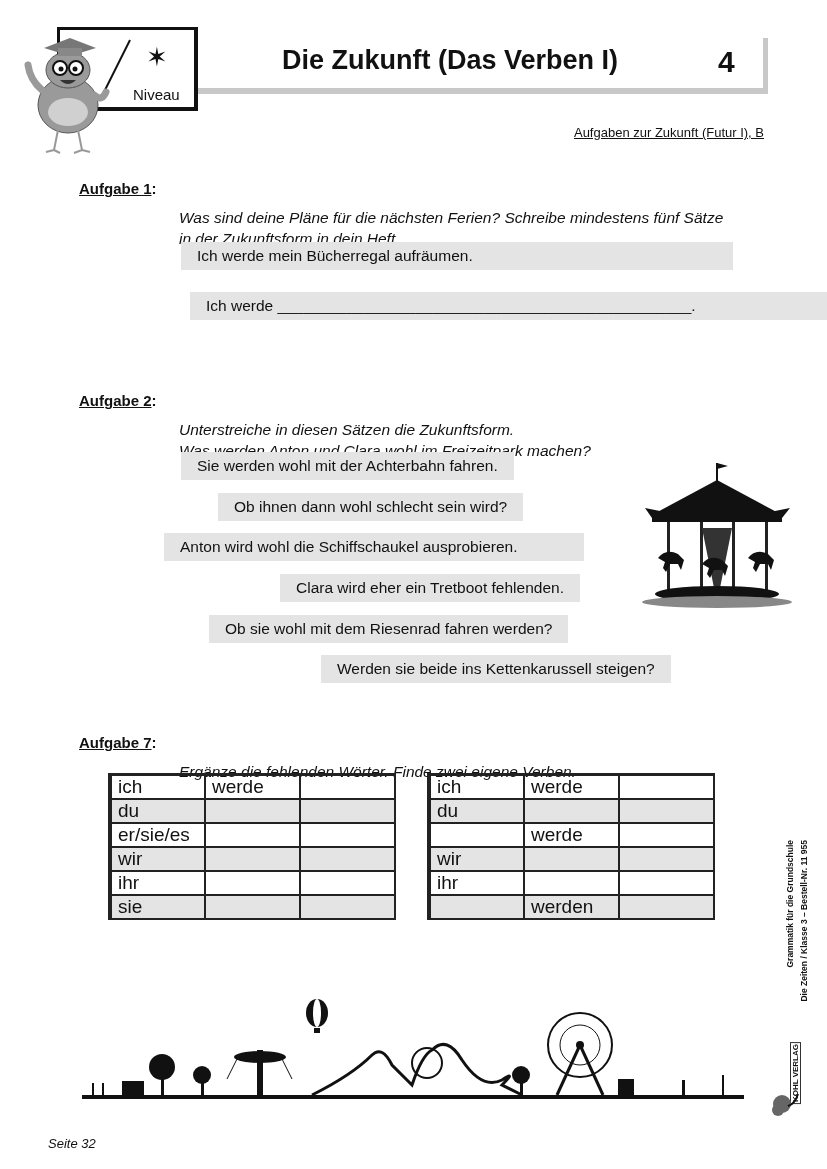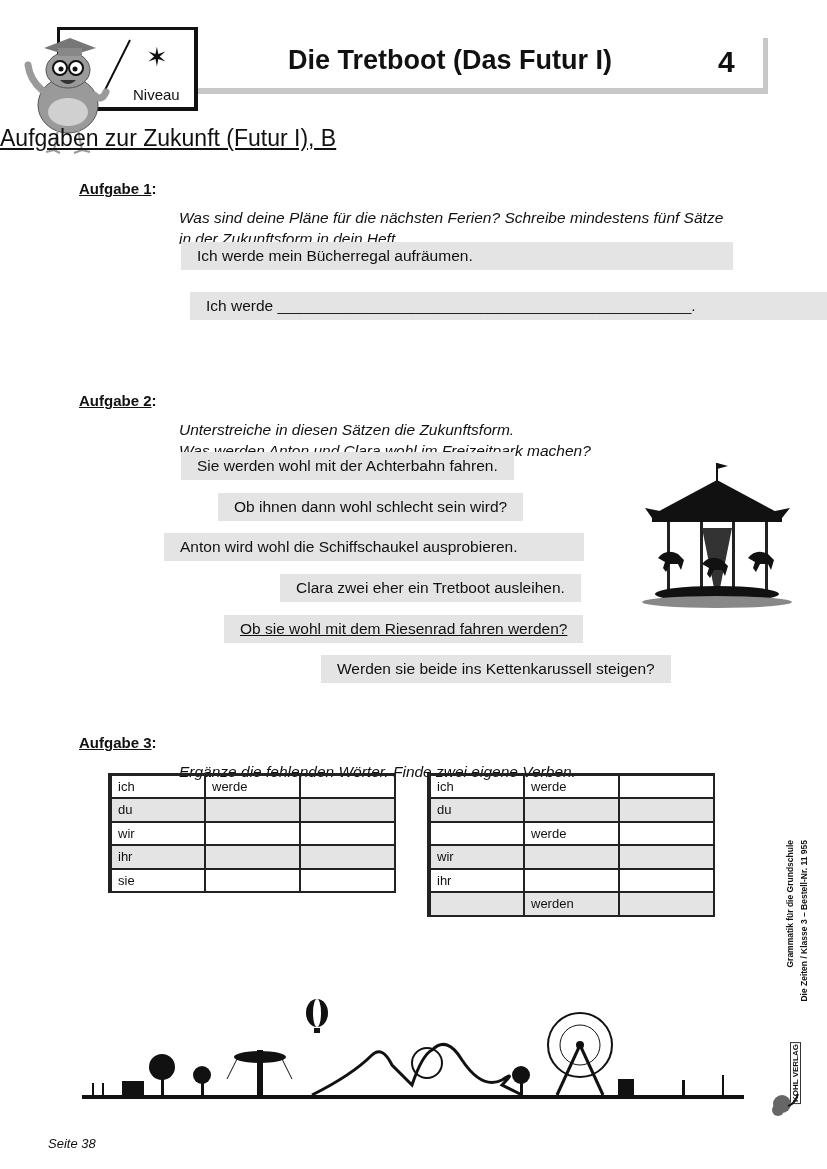--- a/index.html
+++ b/index.html
@@ -9,29 +9,29 @@
 
   
   .niveau-box { left:57px; top:27px; width:141px; height:84px; border:3px solid #111; border-right-width:4px; border-bottom-width:4px; background:#fff; box-sizing:border-box; }
   .niveau-star { left:146px; top:44px; font-size:26px; line-height:26px; }
   .niveau-label { left:133px; top:86px; font-size:15px; }
   .title-bar { left:198px; top:38px; width:565px; height:50px; border-right:5px solid #c8c8c8; border-bottom:6px solid #c8c8c8; box-sizing:content-box; }
   .title { left:200px; top:45px; width:500px; text-align:center; font-size:27px; font-weight:bold; }
   .title-num { left:718px; top:45px; font-size:30px; font-weight:bold; }
   .mascot { left:20px; top:30px; width:120px; height:125px; }
 
-  .subtitle { left:0; top:125px; width:764px; text-align:left; font-size:23px; text-decoration:underline; }
+  .subtitle { left:0; top:125px; width:764px; text-align:right; font-size:13px; text-decoration:underline; }
 
   .task-label { font-weight:bold; font-size:15px; }
   .task-label u { text-decoration:underline; }
   .task-text { font-style:italic; font-size:15.5px; line-height:21px;margin-top:28px; }
 
   .gray-box { background:#e4e4e4; font-size:15.5px; height:28px; line-height:28px; padding:0 16px; box-sizing:border-box; white-space:nowrap; }
 
-  table.conj { border-collapse:collapse; position:absolute; font-size:13px; border-left:4px solid #222; border-top:3px solid #222;padding-left:20px; }
+  table.conj { border-collapse:collapse; position:absolute; font-size:19px; border-left:4px solid #222; border-top:3px solid #222;padding-left:20px; }
   table.conj td { border:2px solid #222; width:95px; height:23.5px; padding:0 6px; box-sizing:border-box; }
   table.conj tr:nth-child(even) td { background:#e4e4e4; }
 
   .side-text { left:783px; top:840px; width:35px; height:200px; }
   .side-text div { writing-mode:vertical-rl; transform:rotate(180deg); font-size:8.5px; font-weight:bold; white-space:nowrap; position:absolute; }
 
   .footer { left:48px; top:1136px; font-style:italic; font-size:13px; }
 </style>
 </head>
 <body>
@@ -59,21 +59,21 @@
   <rect x="38" y="18" width="24" height="8" fill="#888"></rect>
 
   <path d="M22 60 Q10 50 8 35" stroke="#9a9a9a" stroke-width="7" fill="none" stroke-linecap="round"></path>
   <path d="M74 65 Q82 72 86 62" stroke="#9a9a9a" stroke-width="7" fill="none" stroke-linecap="round"></path>
 
   <path d="M38 100 L34 120 M34 120 L26 122 M34 120 L40 123" stroke="#999" stroke-width="2" fill="none"></path>
   <path d="M58 100 L62 120 M62 120 L54 123 M62 120 L70 122" stroke="#999" stroke-width="2" fill="none"></path>
 </svg>
 
 <div class="abs title-bar"></div>
-<div class="abs title">Die Tretboot (Das Futur I)</div>
+<div class="abs title">Die Zukunft (Das Verben I)</div>
 <div class="abs title-num">4</div>
 
 <div class="abs subtitle">Aufgaben zur Zukunft (Futur I), B</div>
 
 <div class="abs task-label" style="left:79px; top:180px;"><u>Aufgabe 1</u>:</div>
 <div class="abs task-text" style="left:179px; top:179px;">
   <div>Was sind deine Pläne für die nächsten Ferien? Schreibe mindestens fünf Sätze</div>
   <div>in der Zukunftsform in dein Heft.</div>
 </div>
 <div class="abs gray-box" style="left:181px; top:242px; width:552px;">Ich werde mein Bücherregal aufräumen.</div>
@@ -83,22 +83,22 @@
 </div>
 
 <div class="abs task-label" style="left:79px; top:392px;"><u>Aufgabe 2</u>:</div>
 <div class="abs task-text" style="left:179px; top:391px;">
   <div>Unterstreiche in diesen Sätzen die Zukunftsform.</div>
   <div>Was werden Anton und Clara wohl im Freizeitpark machen?</div>
 </div>
 <div class="abs gray-box" style="left:181px; top:452px;">Sie werden wohl mit der Achterbahn fahren.</div>
 <div class="abs gray-box" style="left:218px; top:493px;">Ob ihnen dann wohl schlecht sein wird?</div>
 <div class="abs gray-box" style="left:164px; top:533px; width:420px;">Anton wird wohl die Schiffschaukel ausprobieren.</div>
-<div class="abs gray-box" style="left:280px; top:574px;">Clara zwei eher ein Tretboot ausleihen.</div>
-<div class="abs gray-box" style="left:224px; top:615px;text-decoration:underline;">Ob sie wohl mit dem Riesenrad fahren werden?</div>
+<div class="abs gray-box" style="left:280px; top:574px;">Clara wird eher ein Tretboot fehlenden.</div>
+<div class="abs gray-box" style="left:209px; top:615px;">Ob sie wohl mit dem Riesenrad fahren werden?</div>
 <div class="abs gray-box" style="left:321px; top:655px;">Werden sie beide ins Kettenkarussell steigen?</div>
 
 <svg class="abs" style="left:640px; top:458px;" width="155" height="155" viewBox="0 0 155 155">
   <line x1="77" y1="5" x2="77" y2="25" stroke="#111" stroke-width="2"></line>
   <polygon points="77,5 88,8 77,11" fill="#111"></polygon>
   <polygon points="77,22 10,58 144,58" fill="#111"></polygon>
   <rect x="12" y="56" width="130" height="8" fill="#111"></rect>
   <polygon points="5,50 25,54 12,60" fill="#111"></polygon>
   <polygon points="150,50 130,54 142,60" fill="#111"></polygon>
   <rect x="27" y="64" width="3" height="70" fill="#222"></rect>
@@ -106,32 +106,37 @@
   <rect x="92" y="64" width="3" height="70" fill="#222"></rect>
   <rect x="125" y="64" width="3" height="70" fill="#222"></rect>
   <polygon points="62,70 92,70 80,130 74,130" fill="#333"></polygon>
   <path d="M18 100 q8-10 20-4 l6 6 -3 10 -3-6 -8 0 -4 8 -3-4 2-6 z" fill="#111"></path>
   <path d="M62 106 q8-10 20-4 l6 6 -3 10 -3-6 -8 0 -4 8 -3-4 2-6 z" fill="#111"></path>
   <path d="M108 100 q8-10 20-4 l6 6 -3 10 -3-6 -8 0 -4 8 -3-4 2-6 z" fill="#111"></path>
   <ellipse cx="77" cy="136" rx="62" ry="8" fill="#111"></ellipse>
   <ellipse cx="77" cy="144" rx="75" ry="6" fill="#888"></ellipse>
 </svg>
 
-<div class="abs task-label" style="left:79px; top:734px;"><u>Aufgabe 3</u>:</div>
+<div class="abs task-label" style="left:79px; top:734px;"><u>Aufgabe 7</u>:</div>
 <div class="abs task-text" style="left:179px; top:733px;">Ergänze die fehlenden Wörter.  Finde zwei eigene Verben.</div>
 
 <table class="conj" style="left:108px; top:773px;">
   <tbody>
       <tr>
         <td>ich</td>
         <td>werde</td>
         <td></td>
       </tr>
   <tr>
         <td>du</td>
+        <td></td>
+        <td></td>
+      </tr>
+  <tr>
+        <td>er/sie/es</td>
         <td></td>
         <td></td>
       </tr>
   <tr>
         <td>wir</td>
         <td></td>
         <td></td>
       </tr>
   <tr>
         <td>ihr</td>
@@ -223,13 +228,13 @@
   <div style="left:2px; top:0;">Grammatik für die Grundschule</div>
   <div style="left:16px; top:0;">Die Zeiten / Klasse 3   –   Bestell-Nr. 11 955</div>
 </div>
 <div class="abs" style="left:790px; top:1042px; writing-mode:vertical-rl; transform:rotate(180deg); font-size:8px; font-weight:bold; border:1px solid #333; padding:1px 0;">KOHL VERLAG</div>
 <svg class="abs" style="left:770px; top:1090px;" width="35" height="30" viewBox="0 0 35 30">
   <circle cx="12" cy="14" r="9" fill="#666"></circle>
   <circle cx="8" cy="20" r="6" fill="#666"></circle>
   <path d="M18 16 Q25 14 28 4" stroke="#111" stroke-width="2" fill="none"></path>
 </svg>
 
-<div class="abs footer">Seite 38</div>
+<div class="abs footer">Seite 32</div>
 
 </body></html>

